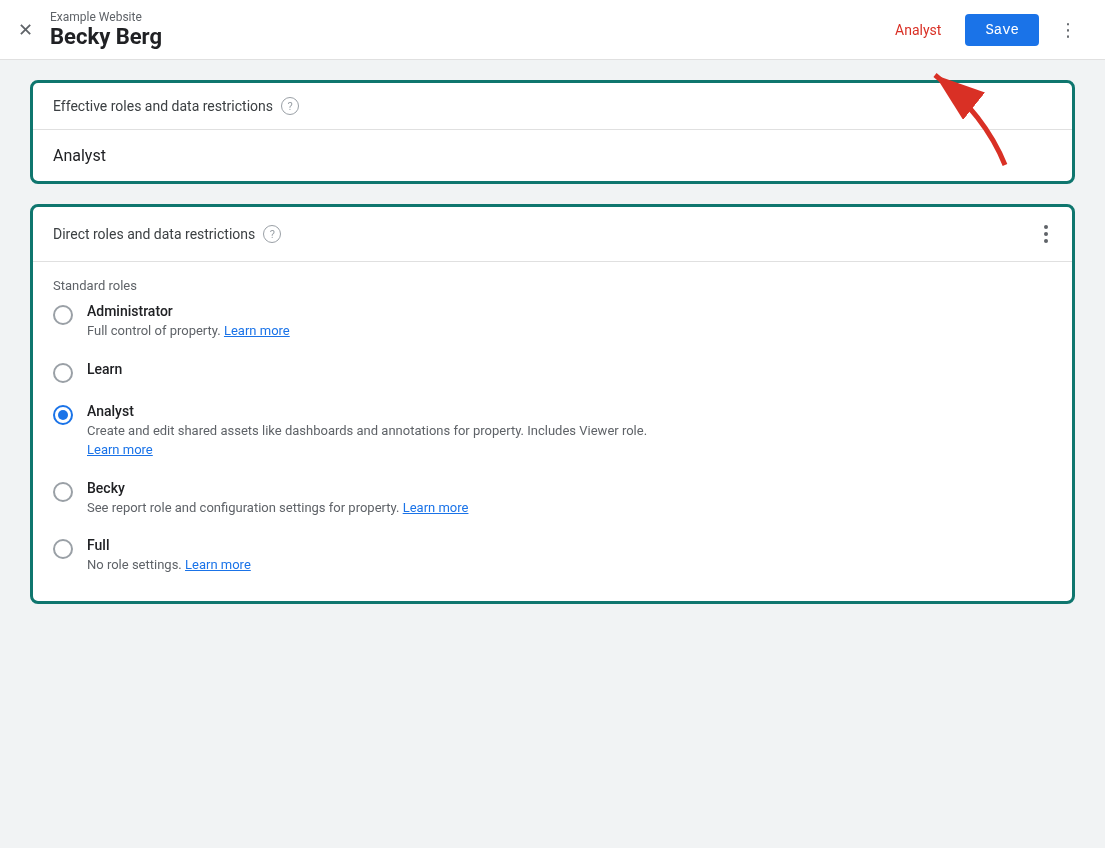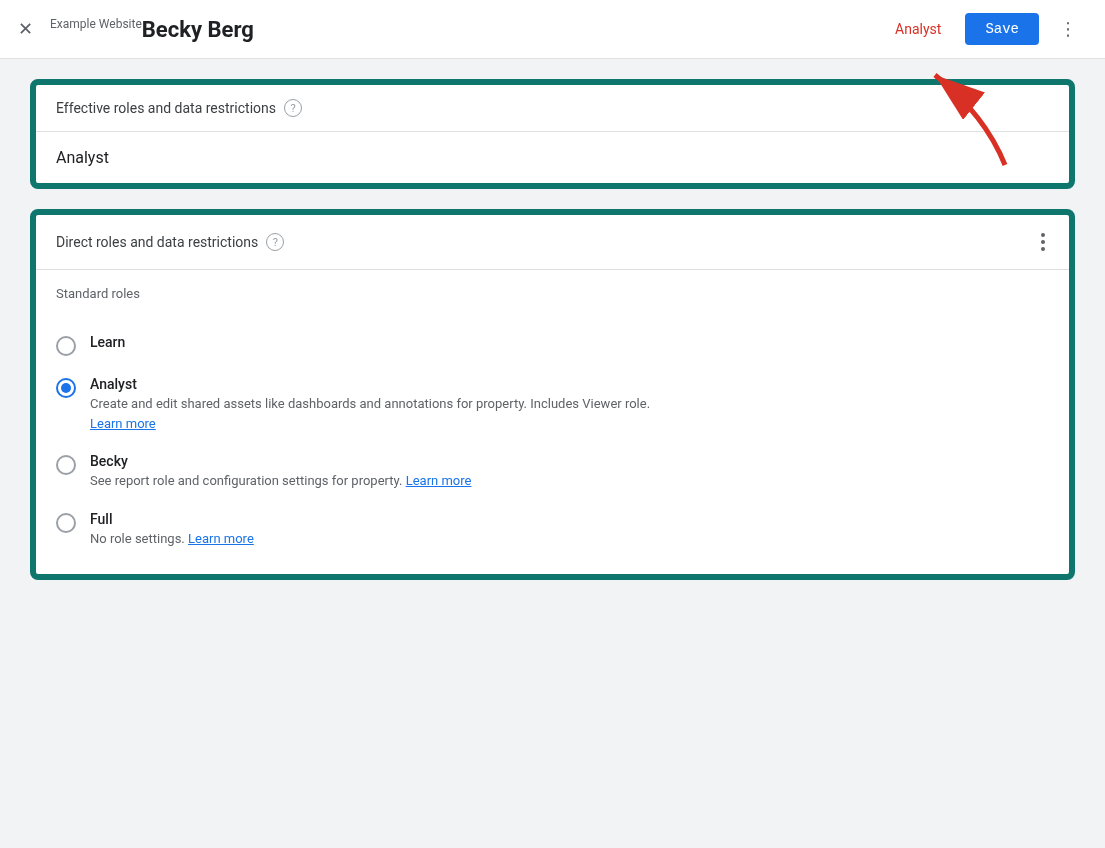--- a/index.html
+++ b/index.html
@@ -14,21 +14,21 @@
       background: #fff;
       display: flex;
       align-items: center;
       padding: 10px 20px;
       border-bottom: 1px solid #e0e0e0;
       position: relative;
     }
 
     .header-left {
       display: flex;
-      flex-direction: row;
+      flex-direction: column;
       flex: 1;
     }
 
     .site-name {
       font-size: 12px;
       color: #5f6368;
     }
 
     .user-name {
       font-size: 22px;
@@ -90,21 +90,21 @@
     }
 
     .content {
       padding: 20px 30px;
     }
 
     .card {
       background: #fff;
       border-radius: 8px;
       margin-bottom: 20px;
-      border: 6px solid #0f766e;
+      border: 3px solid #0f766e;
       overflow: hidden;
     }
 
     .card-header {
       display: flex;
       align-items: center;
       justify-content: space-between;
       padding: 14px 20px;
       border-bottom: 1px solid #e0e0e0;
     }
@@ -135,21 +135,21 @@
     }
 
     .analyst-label {
       font-size: 16px;
       color: #202124;
     }
 
     .section-label {
       font-size: 13px;
       color: #5f6368;
-      margin-bottom: 23px;
+      margin-bottom: 0;
       padding: 16px 20px 0;
     }
 
     .roles-list {
       padding: 0 20px 16px;
     }
 
     .role-item {
       display: flex;
       align-items: flex-start;
@@ -289,20 +289,31 @@
         <span></span>
         <span></span>
         <span></span>
       </div>
     </div>
 
     <div class="section-label">Standard roles</div>
 
     <div class="roles-list">
 
+      <div class="role-item">
+        <div class="radio-outer">
+        </div>
+        <div class="role-info">
+          <span class="role-name">Administrator</span>
+          <span class="role-desc">
+            <span>Full control of property.</span>
+            <a class="learn-more">Learn more</a>
+          </span>
+        </div>
+      </div>
 
       <div class="role-item">
         <div class="radio-outer">
         </div>
         <div class="role-info">
           <span class="role-name">Learn</span>
         </div>
       </div>
 
       <div class="role-item">

